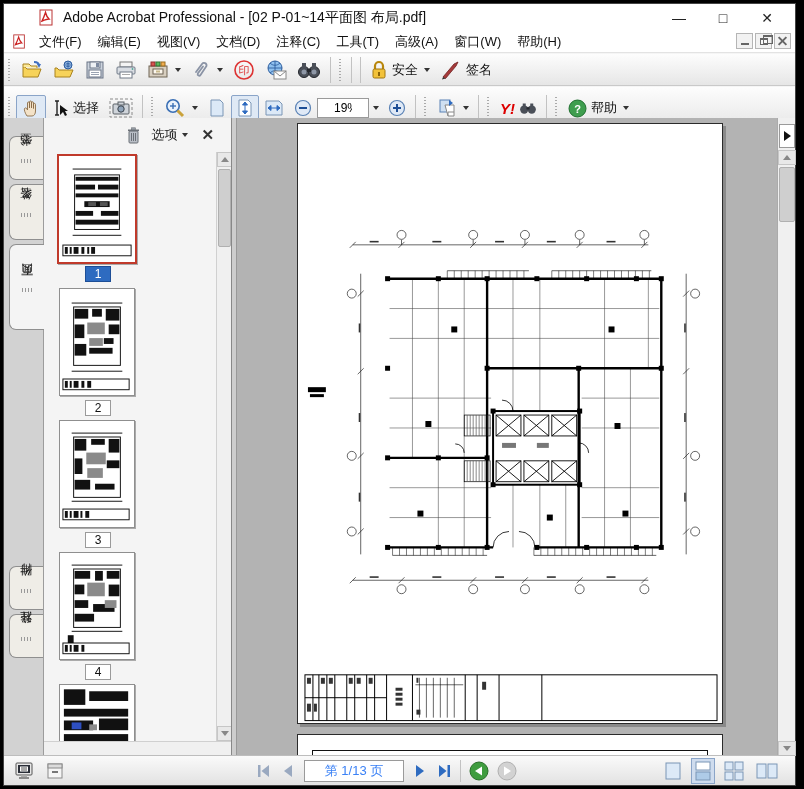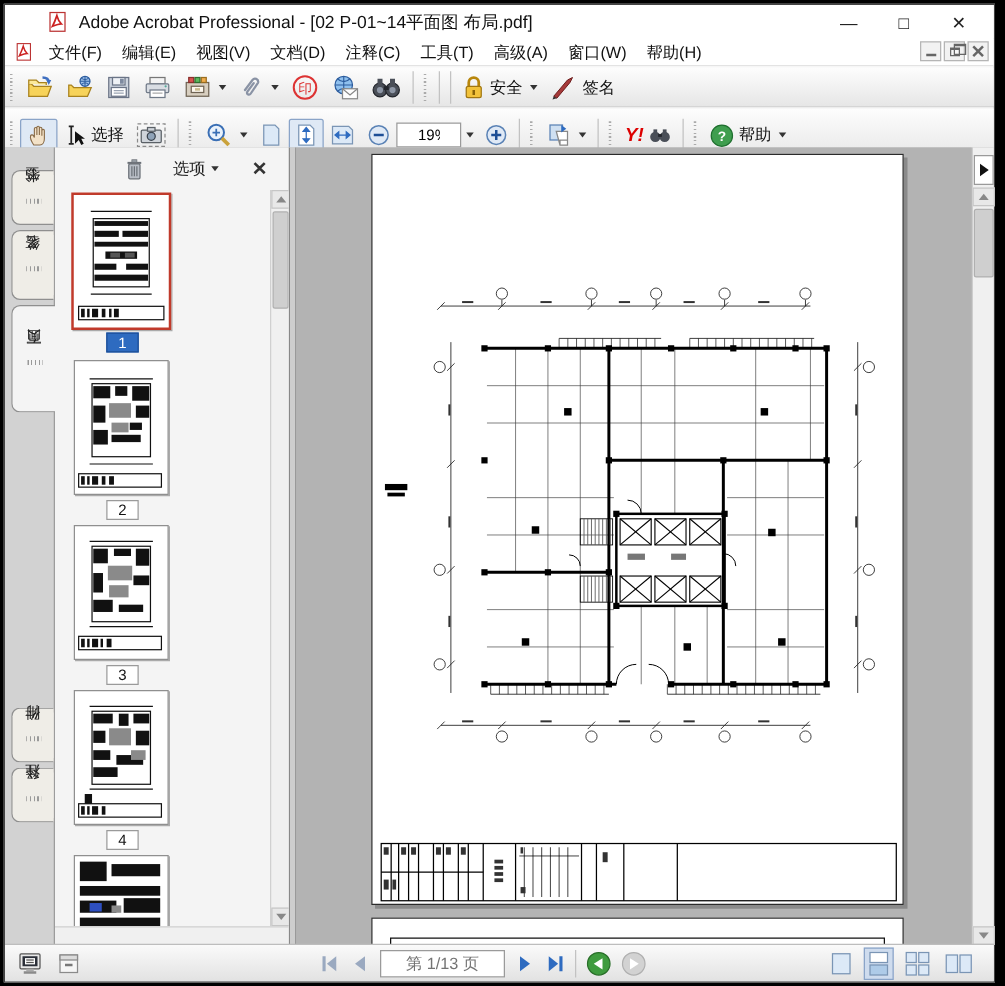--- a/index.html
+++ b/index.html
@@ -62,21 +62,21 @@
   .vtab.sel { background:#f4f4f4; width:36px; left:5px; }
   .vtab .vlabel { writing-mode:vertical-rl; transform:rotate(180deg); font-size:12px; color:#222;
     letter-spacing:1px; }
   .vtab .grip { width:12px; height:4px;
     background:repeating-linear-gradient(to right,#999 0 1px,transparent 1px 3px); }
 
   
   .panel { position:absolute; left:40px; top:0; width:188px; height:100%; background:#f4f4f4;
     border-right:1px solid #888; overflow:hidden; }
   .panel-header { position:absolute; left:0; top:0; right:0; height:34px; display:flex;
-    align-items:center; justify-content:flex-end; gap:20px; padding-right:14px; font-size:13px; color:#222; }
+    align-items:center; justify-content:flex-end; gap:7px; padding-right:14px; font-size:13px; color:#222; }
   .opt-btn { display:flex; align-items:center; gap:3px; padding:2px 3px; }
   .panel-close { font-size:15px; font-weight:bold; color:#333; padding:0 3px; }
   .panel-body { position:absolute; left:0; top:34px; right:0; bottom:15px; overflow:hidden; }
   .thumb { position:absolute; background:#fff; border:1px solid #8f8f8f; box-shadow:1px 1px 0 #aaa; }
   .thumb.sel { border:2px solid #c03a2b; }
   .thumb svg { display:block; width:100%; height:100%; }
   .plabel { position:absolute; width:26px; height:16px; border:1px solid #9a9a9a; background:#fff;
     font-size:12px; color:#111; display:flex; align-items:center; justify-content:center; }
   .plabel.sel { background:#2e6bc0; border-color:#1d4e96; color:#fff; }
   .vscroll { position:absolute; right:0; top:34px; width:15px; bottom:15px; background:#f0f0f0;
@@ -111,21 +111,21 @@
   .docscroll { position:absolute; right:0; top:0; width:18px; height:100%; background:#f0f0f0;
     border-left:1px solid #aaa; }
   .paneltoggle { position:absolute; left:1px; top:8px; width:16px; height:24px; background:#fff;
     border:1px solid #9a9a9a; display:flex; align-items:center; justify-content:center; }
   .tri-right { width:0;height:0;border-top:5px solid transparent;border-bottom:5px solid transparent;
     border-left:7px solid #111; }
 
   
   .statusbar { position:absolute; left:0; bottom:0; right:0; height:30px;
     background:linear-gradient(#fafafa,#e2e2e2); border-top:1px solid #bdbdbd;
-    display:flex; align-items:center; font-size:13px; color:#737373; }
+    display:flex; align-items:center; font-size:13px; color:#3b82f6; }
   .sb-left { display:flex; align-items:center; gap:12px; padding-left:10px; }
   .sb-nav { position:absolute; left:252px; display:flex; align-items:center; gap:8px; }
   .pagefield { width:100px; height:22px; background:#fff; border:1px solid #9a9a9a;
     display:flex; align-items:center; justify-content:center; font-size:13px; }
   .sb-right { position:absolute; right:14px; display:flex; align-items:center; gap:6px; }
   .lay-btn { padding:2px; border:1px solid transparent; }
   .lay-btn.pressed { border:1px solid #8aa4c8; background:#cfdcee; }
   .sb-sep { width:1px; height:22px; background:#c2c2c2; }
 </style>
 </head>

